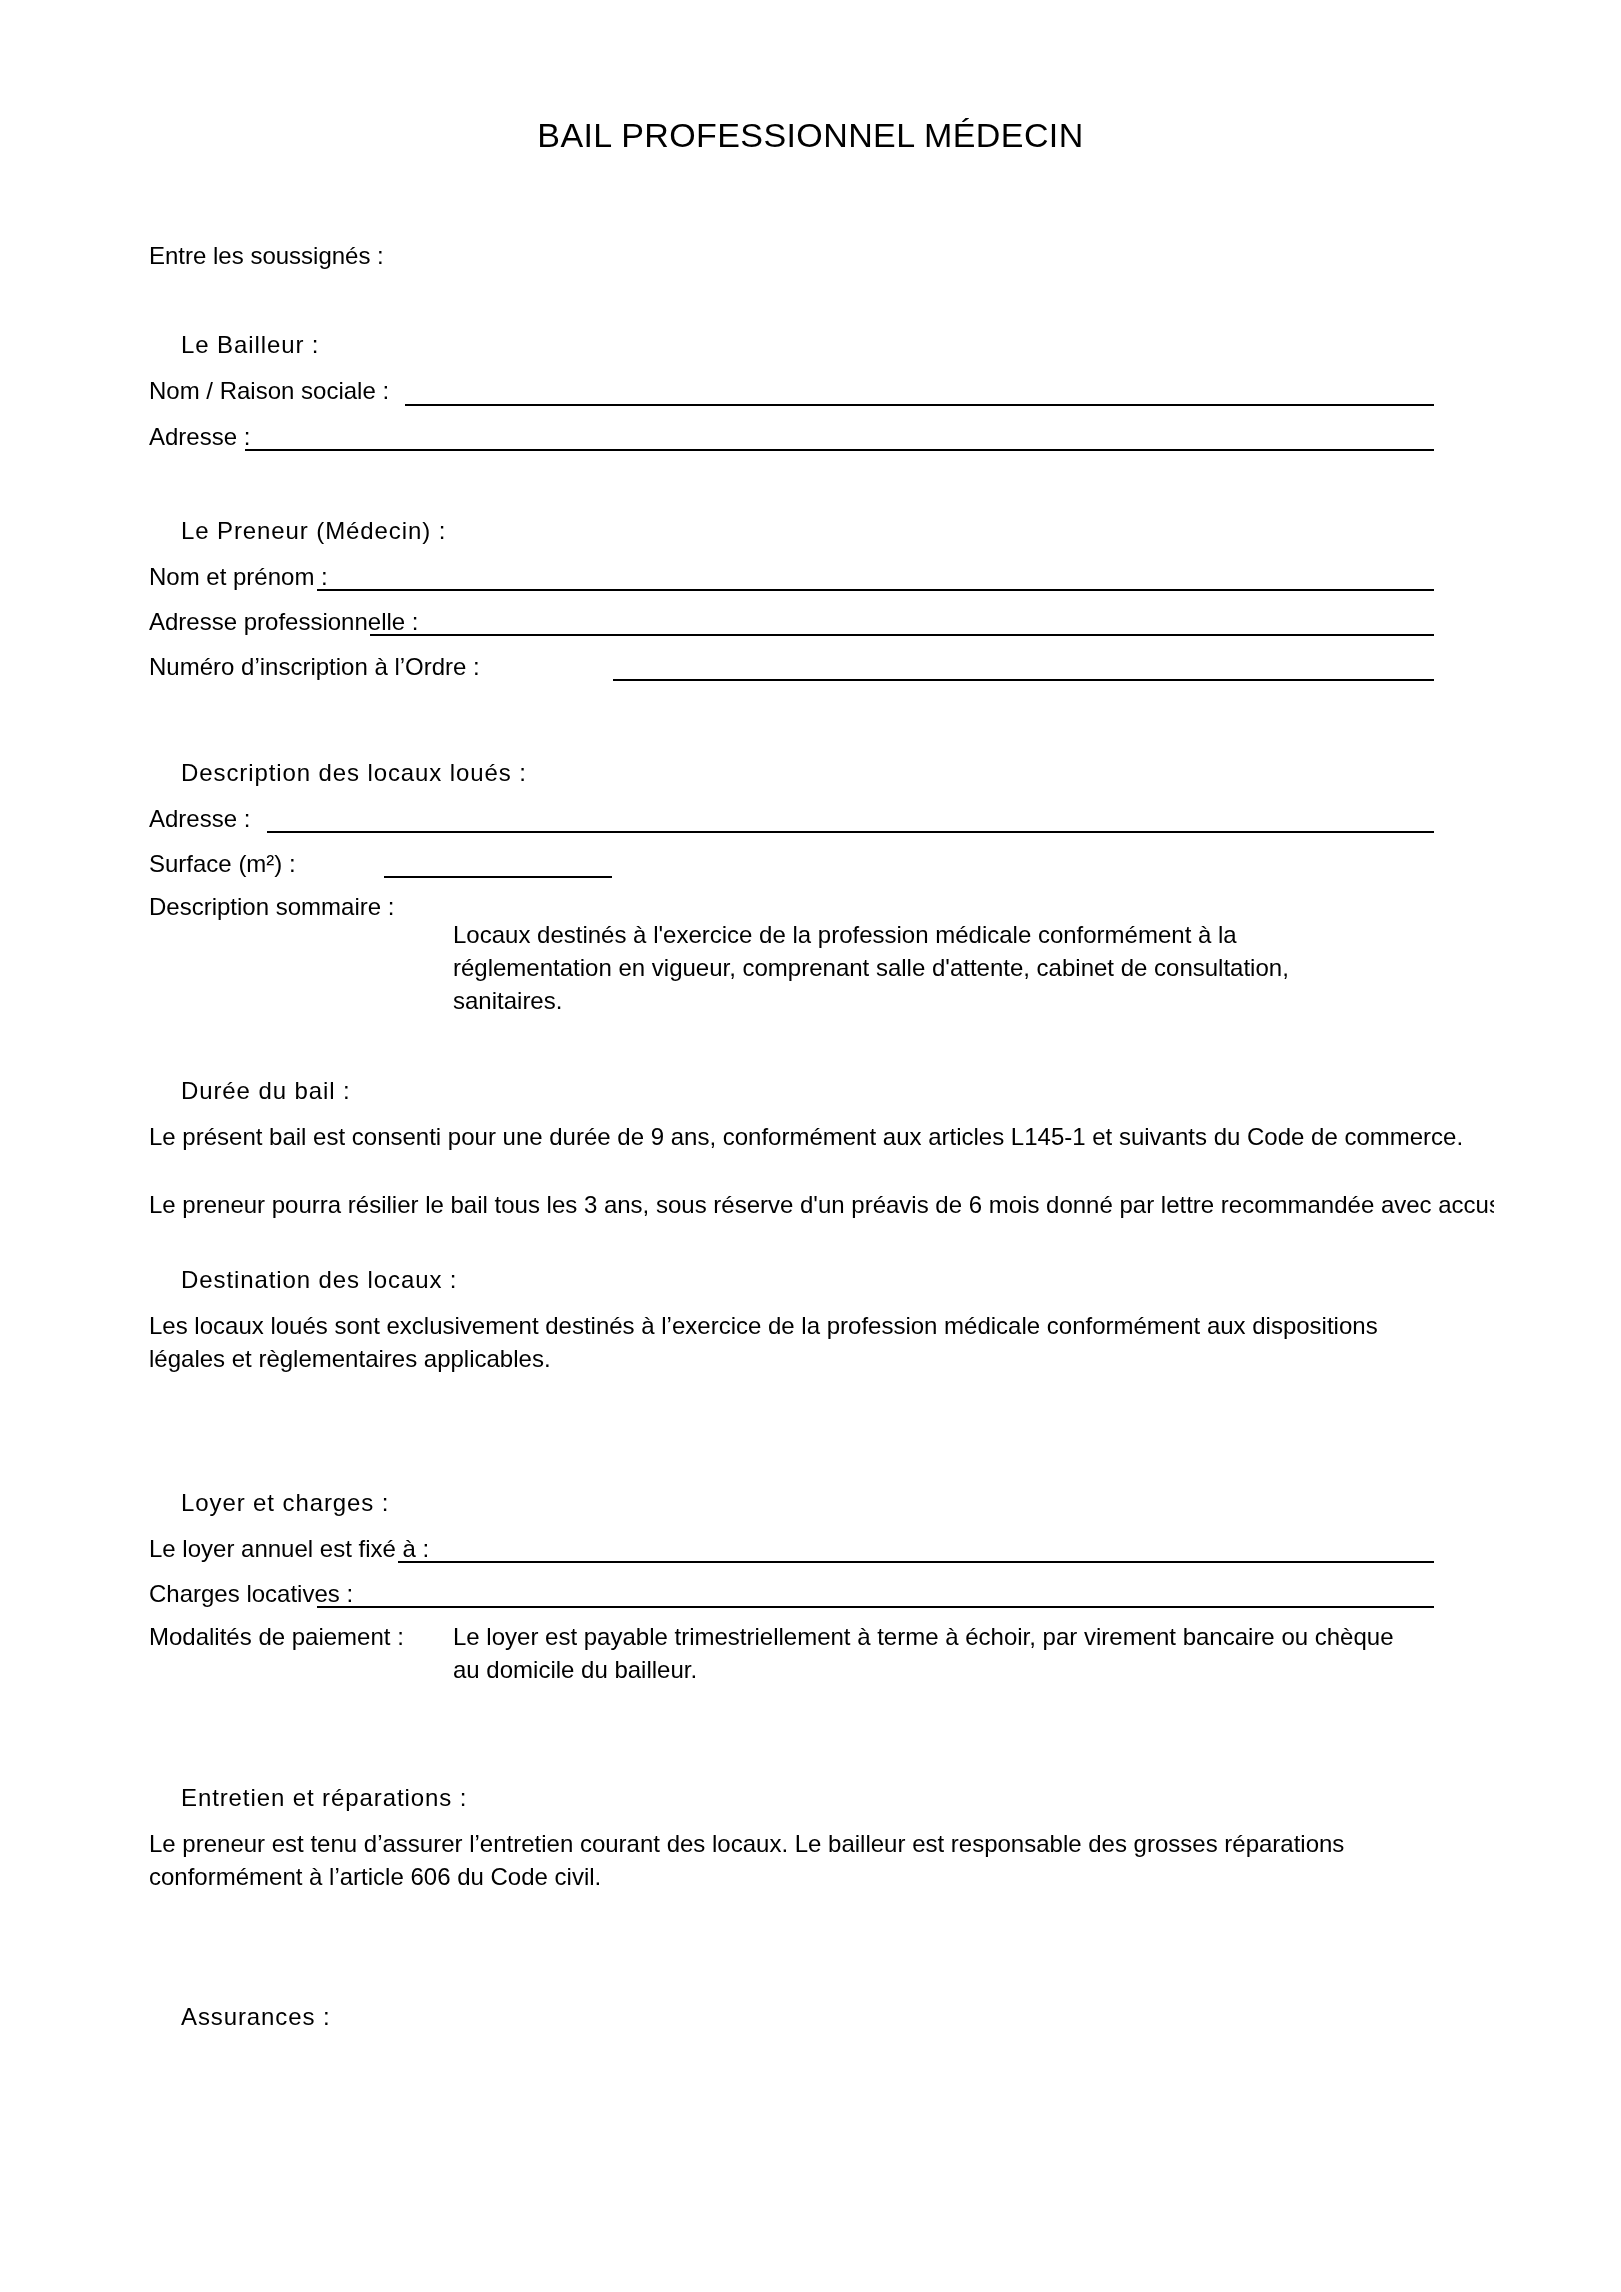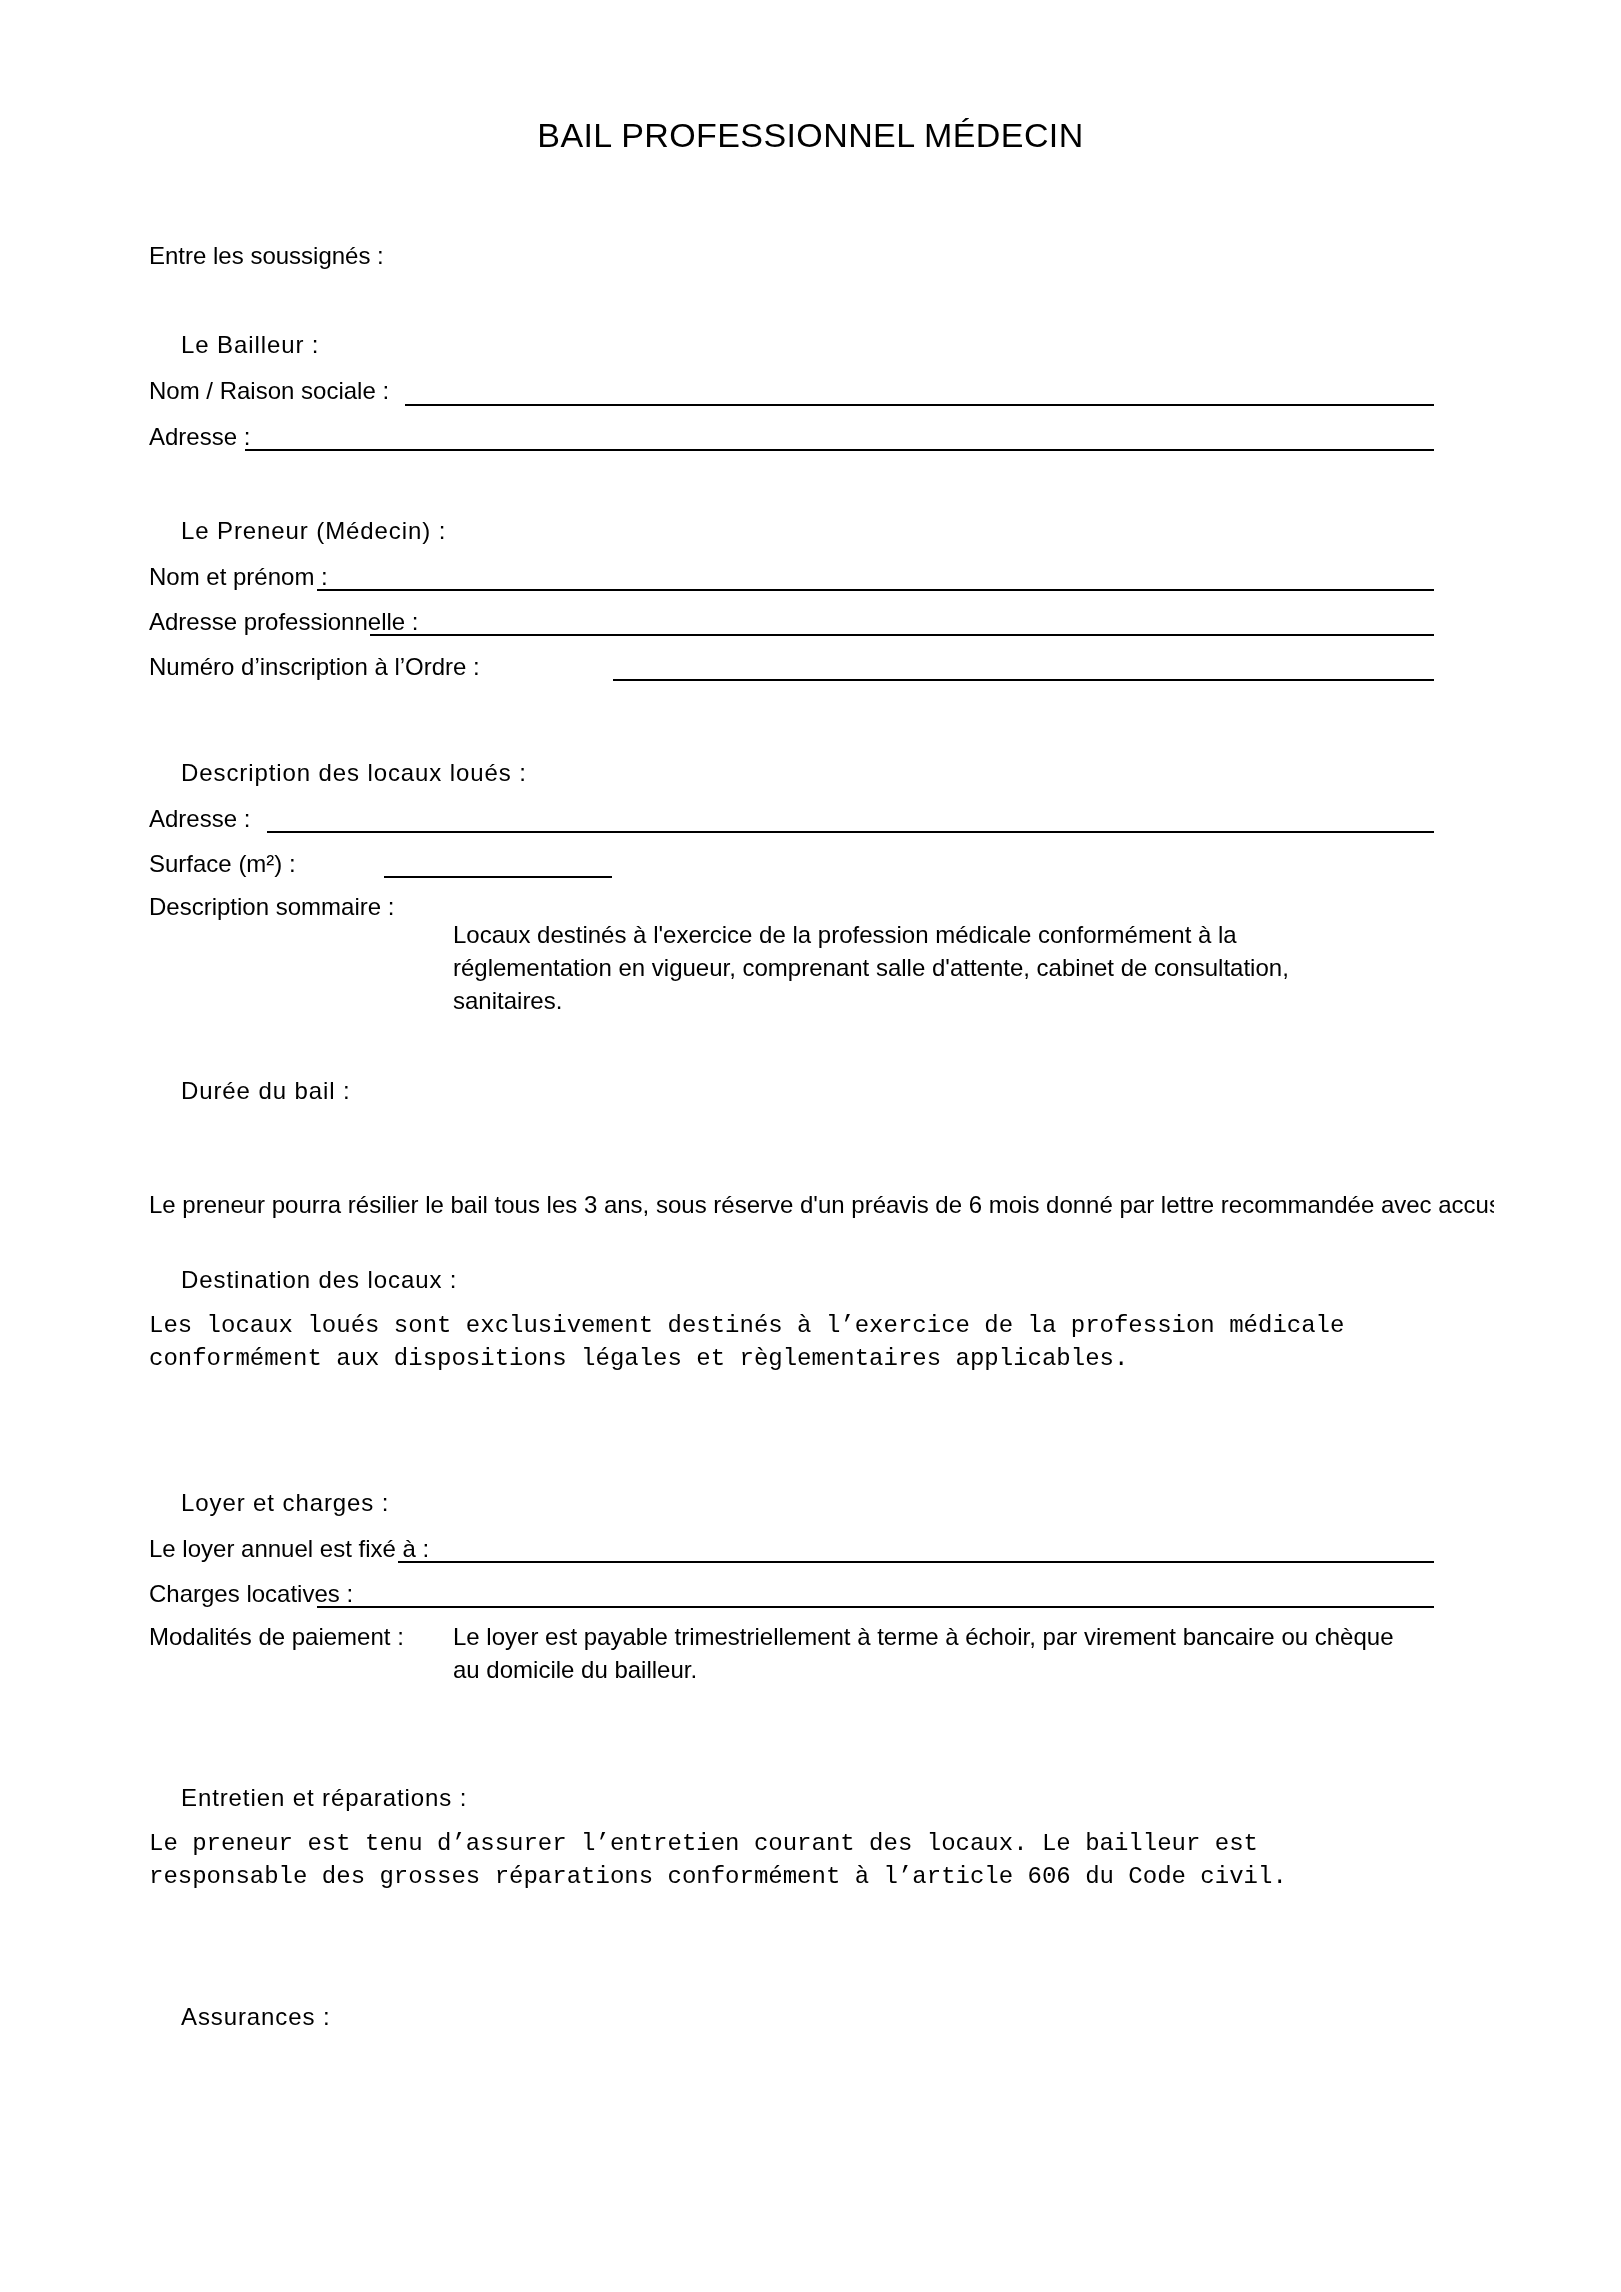--- a/index.html
+++ b/index.html
@@ -38,21 +38,20 @@
   
   .line {
     position: absolute;
     left: 149px;
     font-size: 24px;
     line-height: 33px;
     white-space: nowrap;
   }
   .line.wrap {
     white-space: normal;
-    font-family: Liberation Mono, monospace;
   }
 
   
   .sec-head {
     letter-spacing: 0.9px;
     margin-left: 32px;
   }
 
   
   .rule {
@@ -120,20 +119,21 @@
   <div class="rule" style="top:831px; left:267px; width:1167px;"></div>
 
   <div class="row-label" style="top:847px;">Surface (m²) :</div>
   <div class="rule" style="top:876px; left:384px; width:228px;"></div>
 
   <div class="row-label" style="top:890px;">Description sommaire :</div>
   <div class="row-body" style="top:890px; width:921px;margin-top:28px;">Locaux destinés à l'exercice de la profession médicale conformément à la réglementation en vigueur, comprenant salle d'attente, cabinet de consultation, sanitaires.</div>
 
   <div class="line sec-head" style="top:1074px;">Durée du bail :</div>
 
+  <div class="overflow-line" style="top:1120px;">Le présent bail est consenti pour une durée de 9 ans, conformément aux articles L145-1 et suivants du Code de commerce.</div>
 
   <div class="overflow-line" style="top:1188px;">Le preneur pourra résilier le bail tous les 3 ans, sous réserve d'un préavis de 6 mois donné par lettre recommandée avec accusé de réception.</div>
 
   <div class="line sec-head" style="top:1263px;">Destination des locaux :</div>
 
   <div class="line wrap" style="top:1309px; width:1237px;">Les locaux loués sont exclusivement destinés à l’exercice de la profession médicale conformément aux dispositions légales et règlementaires applicables.</div>
 
   <div class="line sec-head" style="top:1486px;">Loyer et charges :</div>
 
   <div class="row-label" style="top:1532px;">Le loyer annuel est fixé à :</div>

